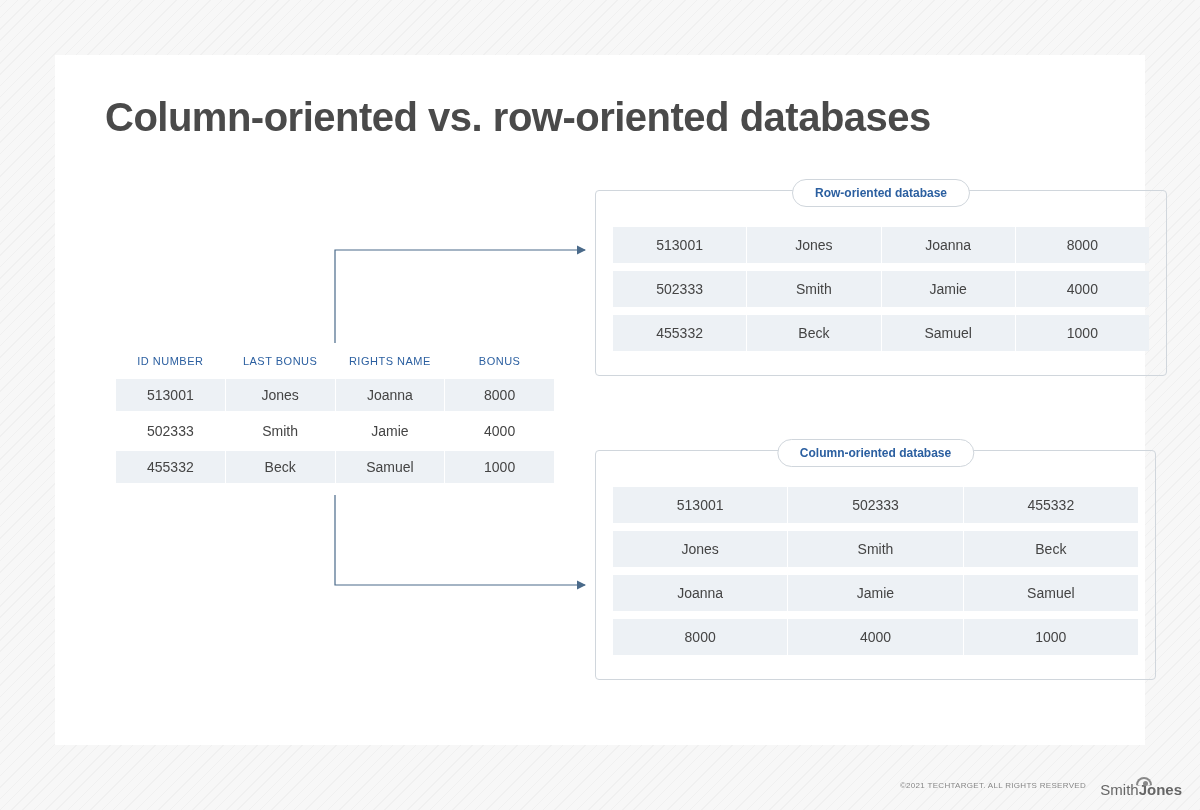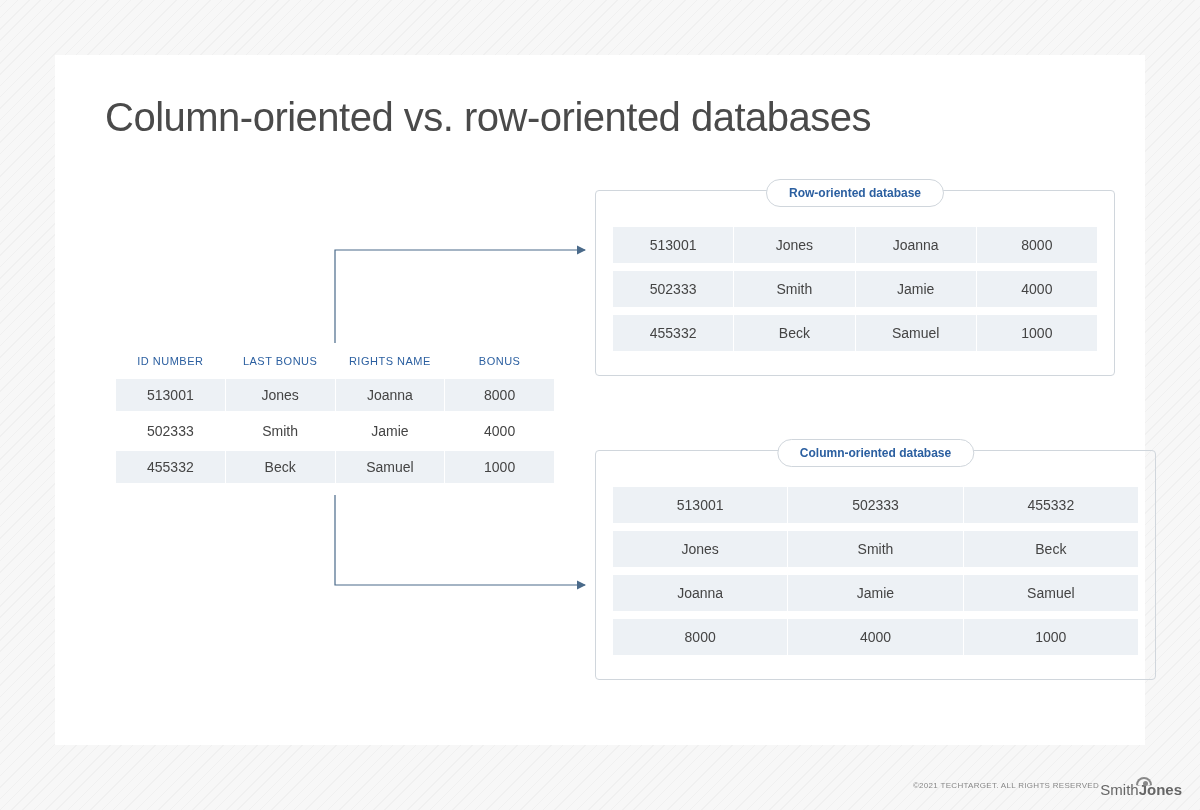--- a/index.html
+++ b/index.html
@@ -12,21 +12,21 @@
   }
   .canvas {
     position: absolute;
     left: 55px; top: 55px;
     width: 1090px; height: 690px;
     background: #fff;
     padding: 30px 40px;
   }
   .title {
     font-size: 40px;
-    font-weight: 400;
+    font-weight: 700;
     color: #4a4a4a;
     margin: 10px 0 40px 10px;
     letter-spacing: -0.5px;
   }
   .source-table {
     position: absolute;
     left: 60px; top: 290px;
     width: 440px;
   }
   .source-table table { width: 100%; border-collapse: separate; border-spacing: 1px 4px; }
@@ -64,30 +64,30 @@
     color: #2b5fa0;
   }
   .db-box table { width: 100%; border-collapse: separate; border-spacing: 1px 8px; }
   .db-box td {
     background: #edf1f5;
     text-align: center;
     font-size: 14px;
     color: #444;
     padding: 10px 0;
   }
-  .row-db { left: 540px; top: 135px; width: 520px; }
+  .row-db { left: 540px; top: 135px; width: 572px; }
   .row-db td { width: 25%; }
   .col-db { left: 540px; top: 395px; width: 561px; }
   .col-db td { width: 33.33%; }
 
   svg.arrows { position: absolute; left: 0; top: 0; pointer-events: none; }
 
   .copyright {
     position: absolute;
-    right: 101px; bottom: 20px;
+    right: 114px; bottom: 20px;
     font-size: 8px;
     color: #888;
     letter-spacing: 0.3px;
   }
   .logo {
     position: absolute;
     right: 18px; bottom: 12px;
     font-size: 15px;
     color: #666;
   }

